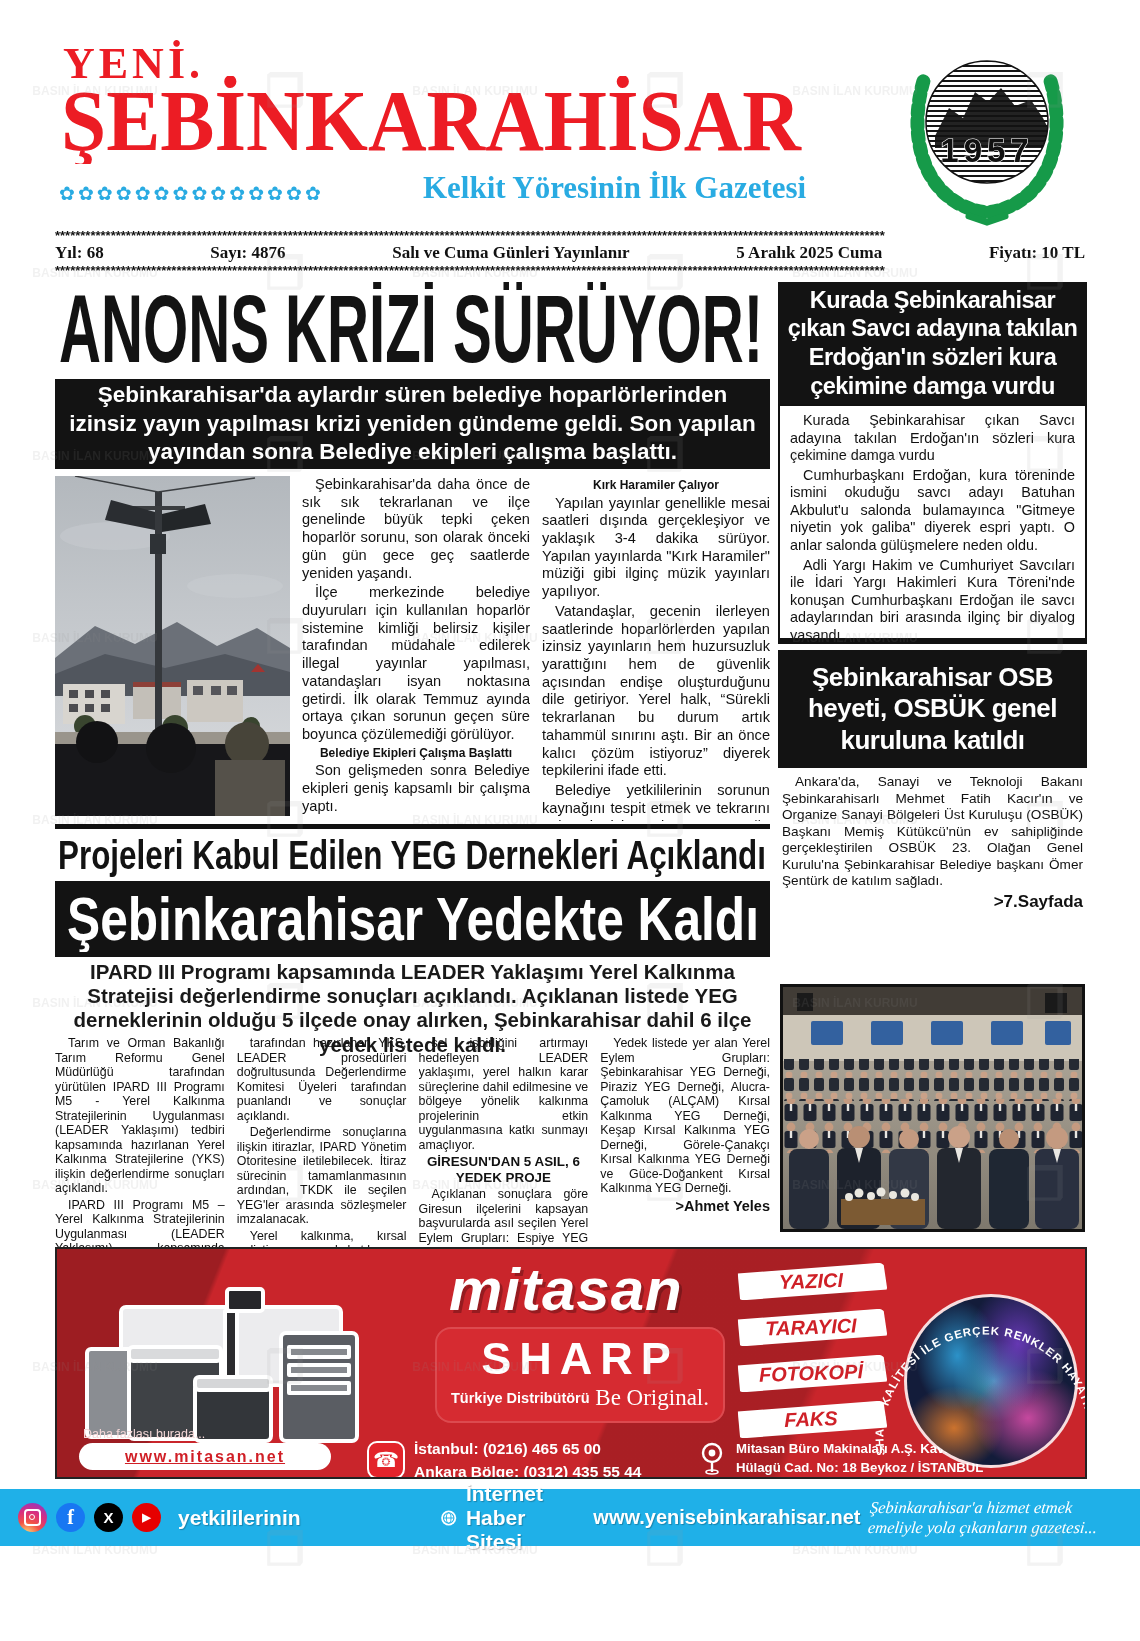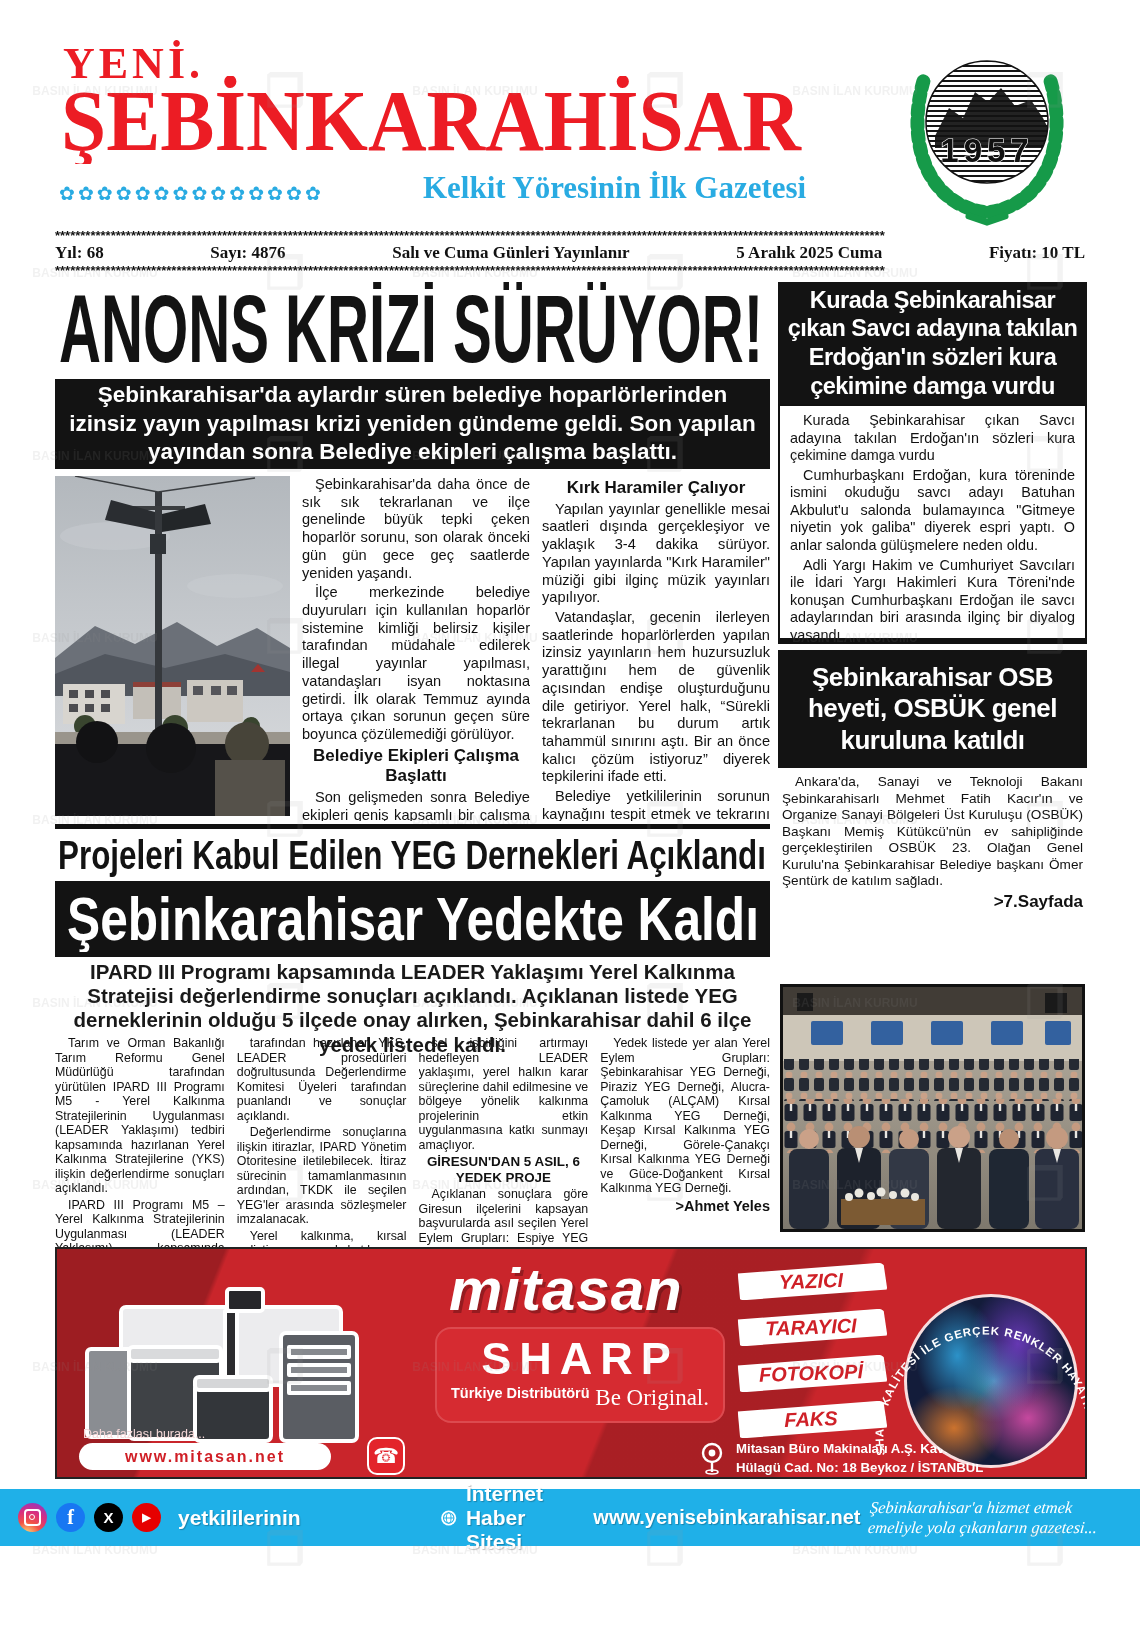--- a/index.html
+++ b/index.html
@@ -23,44 +23,44 @@
   .blackbox{background:#131313;color:#fff;display:flex;flex-direction:column;align-items:center;justify-content:center;text-align:center;}
   #lead-deck{top:379px;left:55px;width:715px;height:90px;font-weight:bold;font-size:22.5px;line-height:1.26;padding:0 6px;box-sizing:border-box;}
   .hbox{left:778px;width:309px;box-sizing:border-box;padding:6px 8px;font-weight:bold;letter-spacing:-.5px;}
   #hbox1{top:282px;height:122px;font-size:23.5px;line-height:1.22;}
   #hbox2{top:650px;height:118px;font-size:26px;line-height:1.2;}
   
   .body-col p{margin:0 0 2px;text-indent:13px;text-align:justify;}
   .body-col h4{margin:2px 0;text-align:center;}
   #lead-row{top:476px;left:55px;width:715px;height:345px;display:flex;gap:12px;overflow:hidden;}
   .lead-col{width:228px;font-size:14.6px;line-height:1.215;overflow:hidden;}
-  .lead-col h4{font-size:17px;}
+  .lead-col h4{font-size:12px;}
   #photo1{width:235px;height:340px;flex:none;}
   .byline{font-weight:bold;text-align:right;font-size:14.5px;}
   #rule1{top:824px;left:55px;width:715px;height:5px;background:#111;}
   #deck2{top:960px;left:55px;width:715px;height:72px;font-weight:bold;font-size:20.5px;line-height:1.18;text-align:center;color:#191919;}
   #cols-bottom{top:1036px;left:55px;width:715px;height:254px;display:flex;gap:12px;overflow:hidden;}
   .bcol{width:170px;font-size:12.4px;line-height:1.17;overflow:hidden;}
   .bcol h4{font-size:13.4px;}
   .rbody{left:778px;width:309px;box-sizing:border-box;font-size:14.4px;line-height:1.22;overflow:hidden;}
   #rbody1{top:404px;height:240px;border:2px solid #111;border-bottom:6px solid #111;padding:6px 10px;}
   #rbody2{top:772px;height:210px;font-size:13.6px;padding:2px 4px;}
   .pageref{font-weight:bold;text-align:right;font-size:17px;}
   #photo2{top:984px;left:780px;width:305px;height:248px;border:3px solid #111;box-sizing:border-box;}
   
   #ad{top:1247px;left:55px;width:1032px;height:232px;border:2px solid #222;box-sizing:border-box;overflow:hidden;
      background:
       linear-gradient(112deg, rgba(0,0,0,.22) 0 15%, rgba(255,255,255,0) 15.5% 55%, rgba(0,0,0,.16) 55.5% 72%, rgba(255,255,255,0) 73%),
       #c9252b;}
   .ad-white-box{background:#fff;border-radius:14px;display:flex;align-items:center;justify-content:center;
-     color:#d01f26;font-weight:bold;font-size:16px;letter-spacing:2px;}
+     color:#d01f26;font-weight:bold;font-size:16px;letter-spacing:2px;text-decoration:underline;}
   #mitasan{font-style:italic;font-weight:bold;font-size:60px;color:#fff;letter-spacing:1px;text-shadow:3px 3px 0 rgba(0,0,0,.25);}
   #sharp-panel{background:#d62b31;border-radius:16px;box-shadow:0 0 0 2px rgba(255,255,255,.15) inset;color:#fff;padding:6px 16px 8px;box-sizing:border-box;}
   #sharp-word{font-weight:bold;font-size:45px;letter-spacing:8px;text-align:center;}
-  .sharp-sub{display:flex;justify-content:space-between;align-items:flex-start;}
+  .sharp-sub{display:flex;justify-content:space-between;align-items:center;}
   .badge{position:absolute;left:678px;width:152px;height:33px;background:#fff;border-radius:9px;transform:rotate(-2deg);
      display:flex;align-items:center;justify-content:center;color:#cf2027;font-weight:bold;font-size:20px;font-style:italic;
      clip-path:polygon(2% 18%,98% 0%,100% 82%,3% 100%);}
   #color-circle{border-radius:50%;
      background:
       radial-gradient(60px 80px at 30% 35%, #2f9fd8e6, transparent 70%),
       radial-gradient(70px 90px at 66% 28%, #7a3fd1cc, transparent 70%),
       radial-gradient(80px 70px at 72% 72%, #e14faedd, transparent 70%),
       radial-gradient(70px 60px at 28% 78%, #e8802cdd, transparent 70%),
       radial-gradient(55px 55px at 52% 50%, #58c7e0cc, transparent 75%),
@@ -337,20 +337,24 @@
     <div class="abs" id="sharp-panel" style="left:378px;top:78px;width:290px;height:96px">
       <div id="sharp-word">SHARP</div>
       <div class="sharp-sub">
         <span style="font-size:14.5px;font-weight:bold">Türkiye Distribütörü</span>
         <span style="font-family:'Liberation Serif',serif;font-size:23px">Be Original.</span>
       </div>
     </div>
 
     <div class="abs" style="left:310px;top:188px;display:flex;gap:9px;align-items:center">
       <div id="phone-icon">☎</div>
+      <div class="ad-contact">
+        <div>İstanbul: (0216) 465 65 00</div>
+        <div>Ankara Bölge: (0312) 435 55 44</div>
+      </div>
     </div>
     <div class="abs" style="left:640px;top:190px;display:flex;gap:9px;align-items:center">
       <svg width="30" height="34" viewBox="0 0 30 34">
         <circle cx="15" cy="12" r="9" fill="none" stroke="#fff" stroke-width="2.4"></circle>
         <circle cx="15" cy="12" r="3.4" fill="#fff"></circle>
         <path d="M15,21 L15,31" stroke="#fff" stroke-width="2.4"></path>
         <ellipse cx="15" cy="31" rx="6" ry="2" fill="none" stroke="#fff" stroke-width="1.6"></ellipse>
       </svg>
       <div class="ad-contact small">
         <div>Mitasan Büro Makinaları A.Ş. Kavacık Mah.</div>

